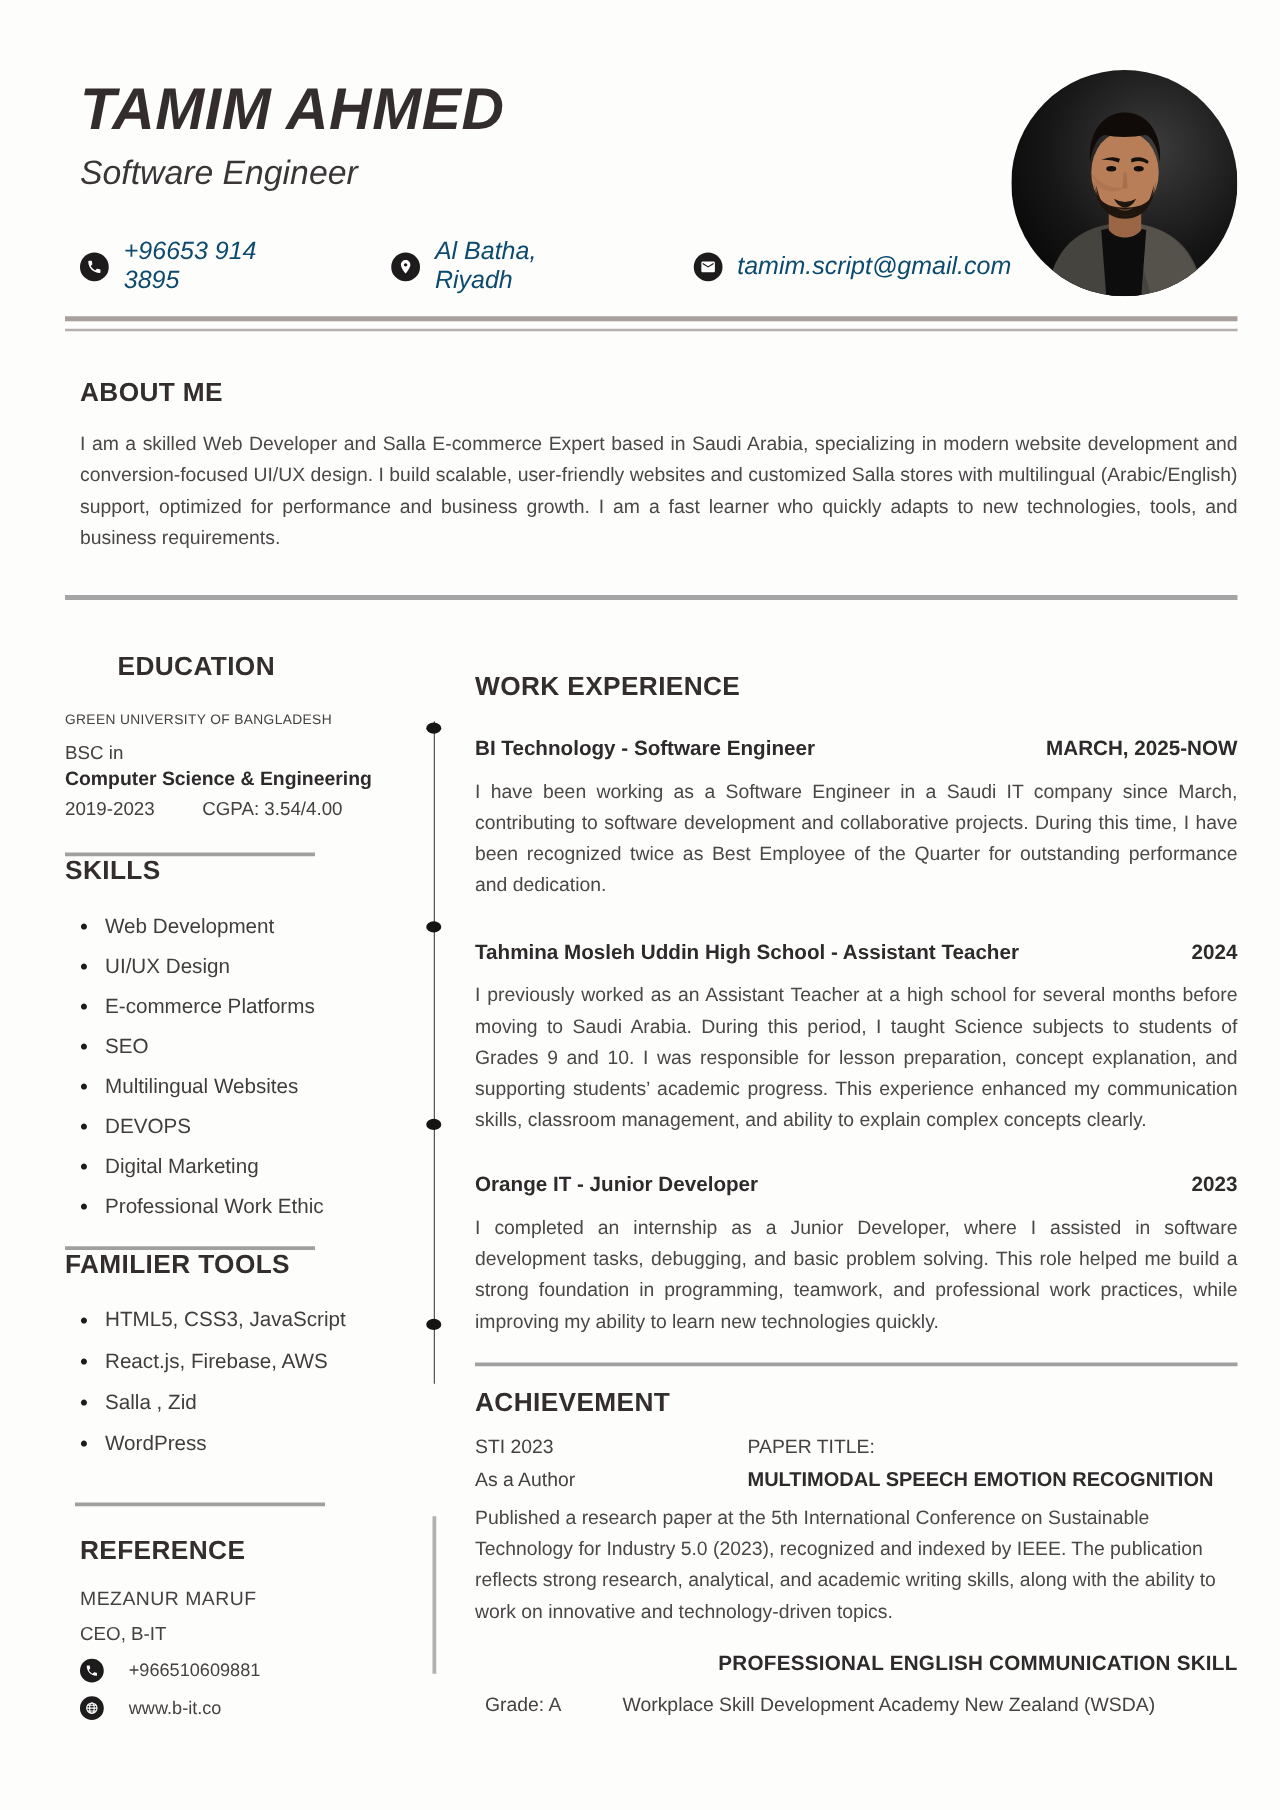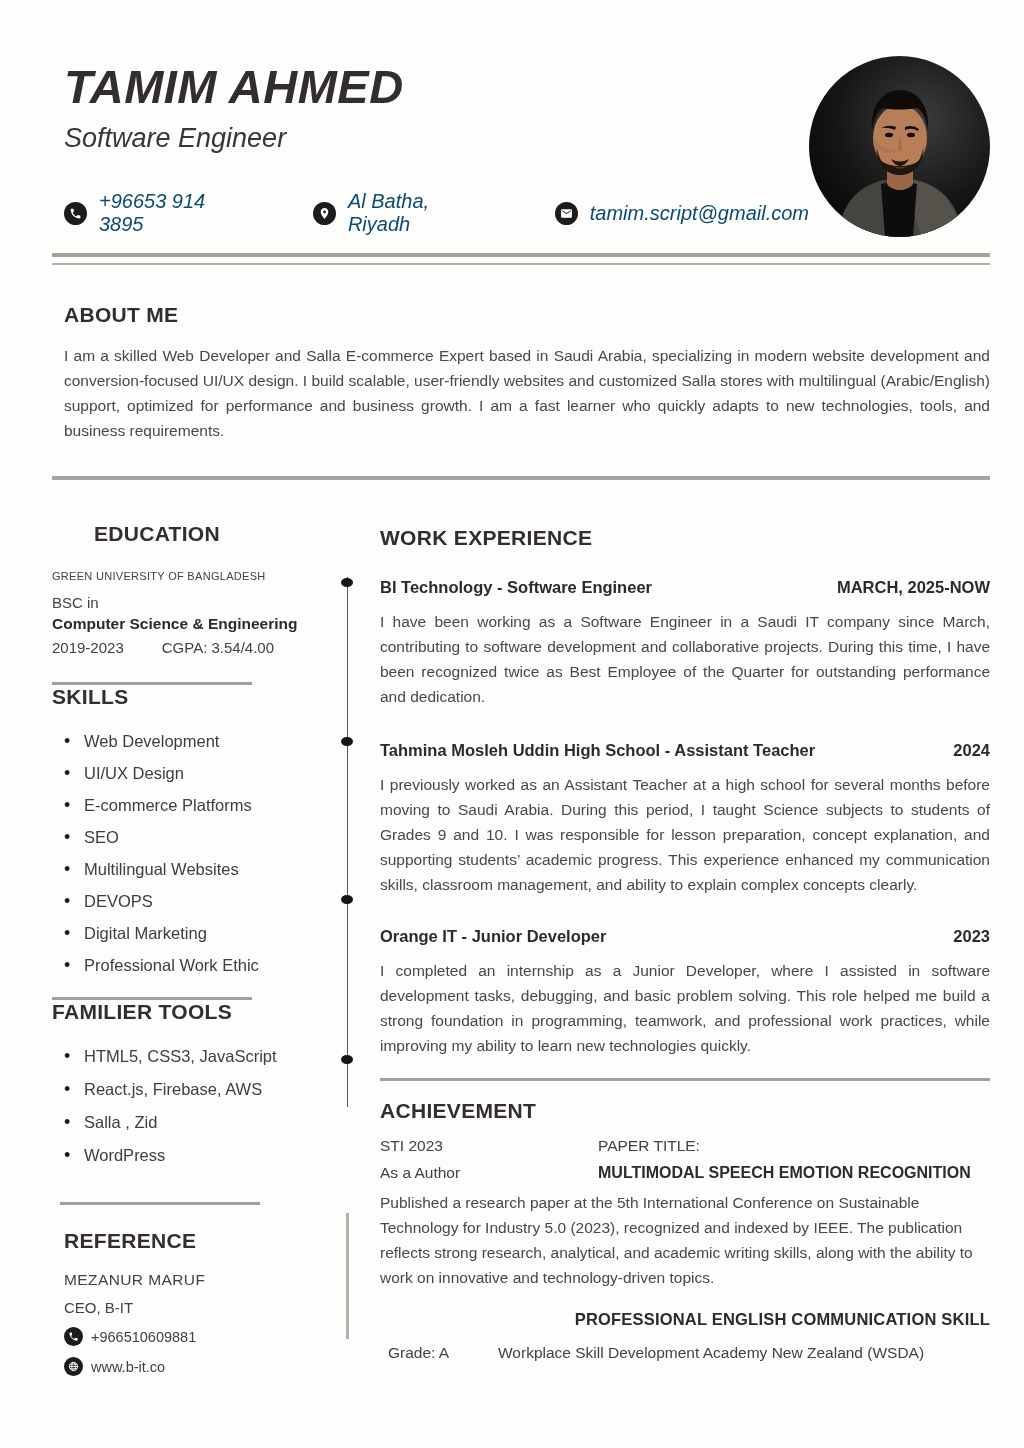--- a/index.html
+++ b/index.html
@@ -55,21 +55,21 @@
   .sec-heading { font-size: 21px; font-weight: bold; color: #332d2e; letter-spacing: 0.3px; }
   .about .sec-heading { padding-left: 12px; }
   .about-text {
     margin-top: 16px; padding-left: 12px;
     font-size: 15.5px; line-height: 25px; text-align: justify; color: #4b4647;
   }
 
   
   .columns { position: absolute; left: 52px; right: 34px; top: 482px; bottom: 0; }
   .left-col  { position: absolute; left: 0; top: 0; width: 280px; }
-  .right-col { position: absolute; left: 328px; right: 0; top: 4px; }
+  .right-col { position: absolute; left: 328px; right: 0; top: 16px; }
 
   
   .left-col .sec-heading { margin-top: 0; }
   .edu-uni { margin-top: 24px; font-size: 11px; letter-spacing: 0.3px; color: #454041; }
   .edu-prefix { margin-top: 12px; font-size: 15px; color: #454041; }
   .edu-degree { margin-top: 4px; font-size: 15.5px; font-weight: bold; color: #2e2a2b; }
   .edu-years-row { margin-top: 6px; display: flex; gap: 38px; font-size: 15px; color: #454041; }
   .left-rule { width: 200px; margin-top: 26px; }
   .h2-gap { margin-top: 24px; }
 
@@ -81,21 +81,21 @@
   ul.plain li::before {
     content: "•"; position: absolute; left: 12px; top: 0;
     color: #1d1b1b; font-size: 18px;
   }
   ul.tools li { line-height: 33px; }
 
   .ref-block { padding-left: 12px; }
   .ref-rule { margin-left: 8px; }
   .ref-name { margin-top: 18px; font-size: 15.5px; letter-spacing: 0.4px; color: #454041; }
   .ref-role { margin-top: 10px; font-size: 15px; color: #454041; }
-  .ref-row { margin-top: 11px; display: flex; align-items: center; gap: 8px; }
+  .ref-row { margin-top: 11px; display: flex; align-items: center; gap: 20px; }
   .ref-row .cicon { width: 19px; height: 19px; }
   .ref-text { font-size: 14.5px; color: #454041; }
 
   
   .work-item { margin-top: 28px; }
   .work-title-row { display: flex; justify-content: space-between; align-items: baseline; gap: 16px; }
   .work-title { font-size: 16.5px; font-weight: bold; color: #2e2a2b; }
   .work-date { font-size: 16.5px; font-weight: bold; color: #2e2a2b; white-space: nowrap; }
   .work-desc { margin-top: 12px; font-size: 15.5px; line-height: 25px; text-align: justify; color: #4b4647; }
   .work-item-2 { margin-top: 32px; }

